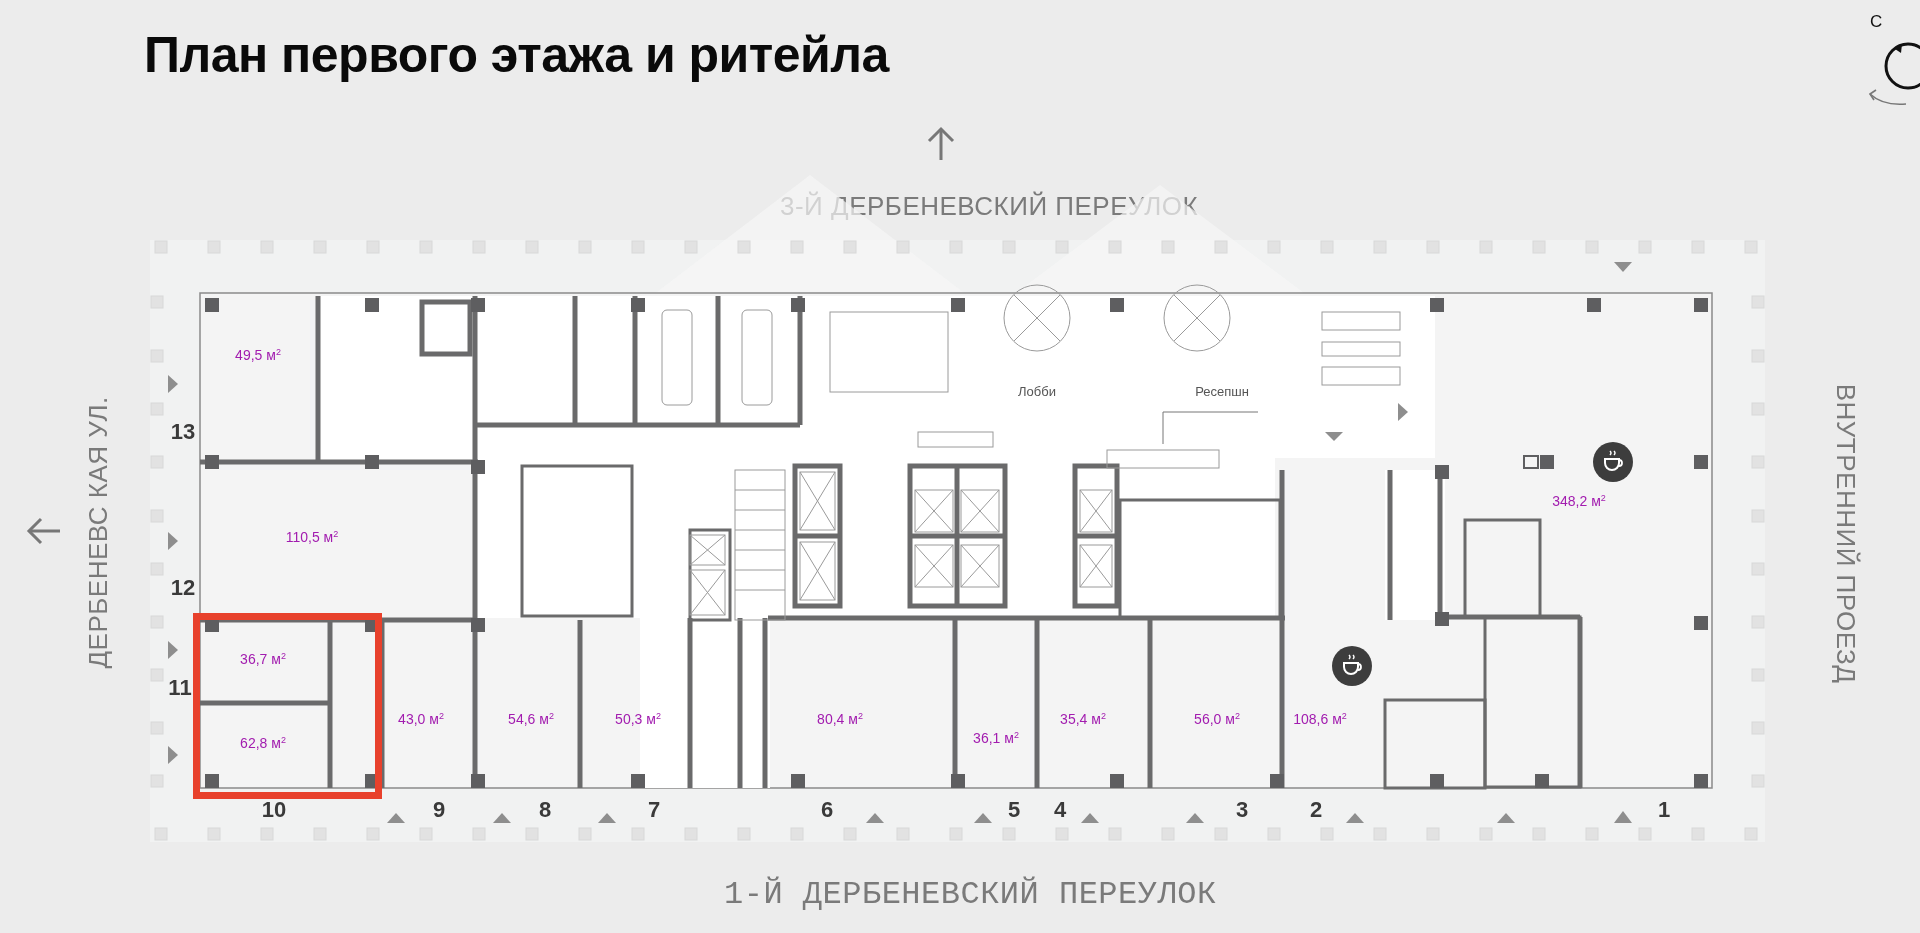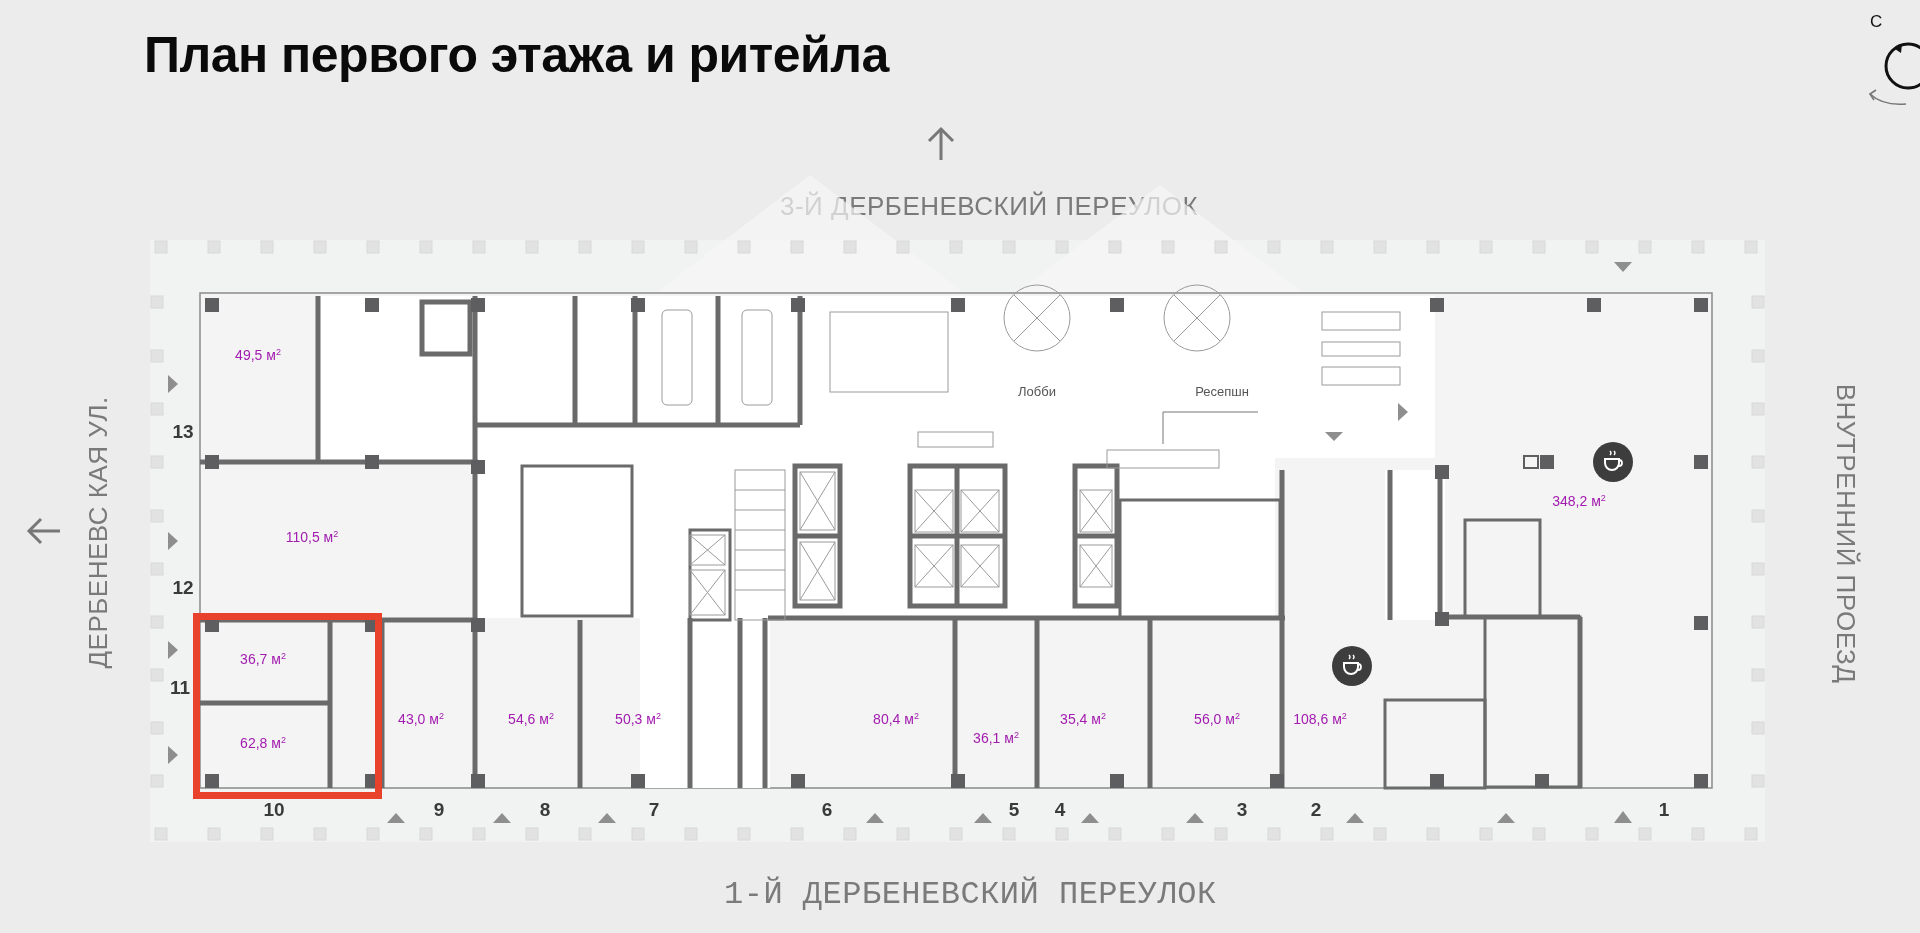--- a/index.html
+++ b/index.html
@@ -33,21 +33,21 @@
     width:300px; text-align:center;
   }
   .arrow { position:absolute; }
   .plan { position:absolute; left:0; top:0; width:1920px; height:933px; }
   .area {
     position:absolute; font-size:14px; color:#a21caf; white-space:nowrap;
     transform:translate(-50%,-50%);
   }
   .area sup { font-size:9px; }
   .unit-num {
-    position:absolute; font-size:19px; font-weight:bold; color:#3a3a3a;
+    position:absolute; font-size:22px; font-weight:bold; color:#3a3a3a;
     transform:translate(-50%,-50%);
   }
   .room-label {
     position:absolute; font-size:13px; color:#555; transform:translate(-50%,-50%);
   }
   .cafe {
     position:absolute; width:40px; height:40px; border-radius:50%;
     background:#3d3d3d; transform:translate(-50%,-50%);
   }
   .selection {
@@ -353,21 +353,21 @@
   </g>
 </svg>
 
 <div class="area" style="left:258px;top:355px"><span>49,5 м</span><sup>2</sup></div>
 <div class="area" style="left:312px;top:537px"><span>110,5 м</span><sup>2</sup></div>
 <div class="area" style="left:263px;top:659px"><span>36,7 м</span><sup>2</sup></div>
 <div class="area" style="left:263px;top:743px"><span>62,8 м</span><sup>2</sup></div>
 <div class="area" style="left:421px;top:719px"><span>43,0 м</span><sup>2</sup></div>
 <div class="area" style="left:531px;top:719px"><span>54,6 м</span><sup>2</sup></div>
 <div class="area" style="left:638px;top:719px"><span>50,3 м</span><sup>2</sup></div>
-<div class="area" style="left:896px;top:719px"><span>80,4 м</span><sup>2</sup></div>
+<div class="area" style="left:840px;top:719px"><span>80,4 м</span><sup>2</sup></div>
 <div class="area" style="left:996px;top:738px"><span>36,1 м</span><sup>2</sup></div>
 <div class="area" style="left:1083px;top:719px"><span>35,4 м</span><sup>2</sup></div>
 <div class="area" style="left:1217px;top:719px"><span>56,0 м</span><sup>2</sup></div>
 <div class="area" style="left:1320px;top:719px"><span>108,6 м</span><sup>2</sup></div>
 <div class="area" style="left:1579px;top:501px"><span>348,2 м</span><sup>2</sup></div>
 
 <div class="unit-num" style="left:183px;top:432px">13</div>
 <div class="unit-num" style="left:183px;top:588px">12</div>
 <div class="unit-num" style="left:180px;top:688px">11</div>
 <div class="unit-num" style="left:274px;top:810px">10</div>

